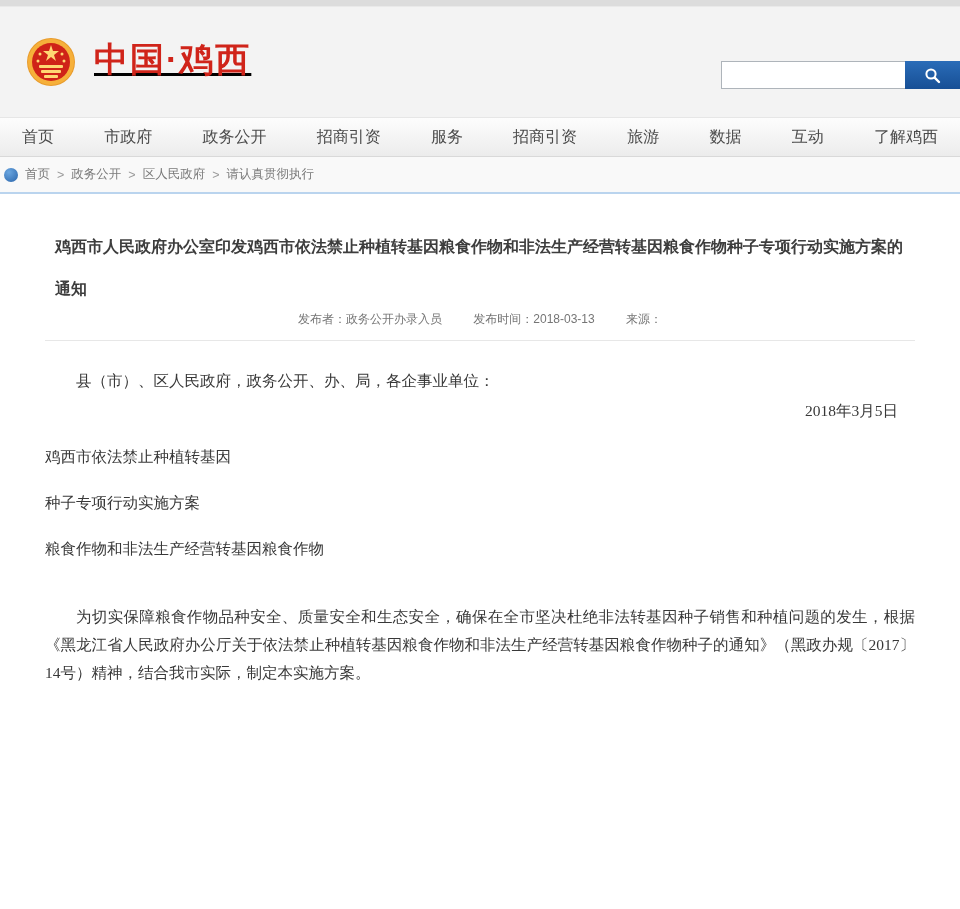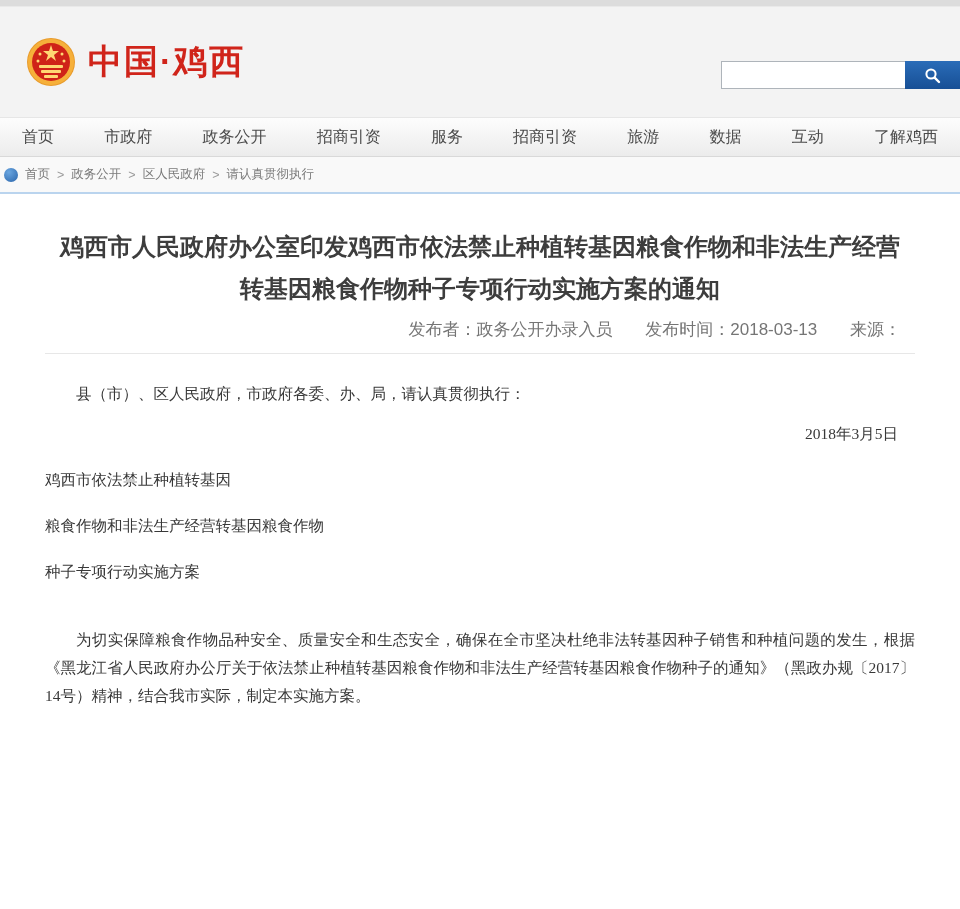--- a/index.html
+++ b/index.html
@@ -5,21 +5,21 @@
   * { margin:0; padding:0; box-sizing:border-box; }
   html,body { width:960px; height:909px; background:#ffffff; overflow:hidden;
               font-family:"Liberation Sans","DejaVu Sans",sans-serif; }
 
   
   .top-strip { height:7px; background:#dcdcdc; border-bottom:1px solid #e9e9e9; }
 
   
   .header { height:110px; background:#f3f3f3; position:relative;
             display:flex; align-items:center; padding:0 26px; }
-  .brand { display:flex; align-items:center; gap:12px; }
+  .brand { display:flex; gap:18px;text-decoration:underline; }
   .emblem { width:50px; height:50px; display:block; }
   .site-title { font-size:34px; font-weight:bold; color:#d0241a; letter-spacing:2px; }
 
   .search-box { position:absolute; right:0; top:54px; display:flex; height:28px; }
   .search-input { width:184px; height:28px; border:1px solid #aeb4ba; border-right:none;
                   background:#ffffff; outline:none; padding:0 6px; font-size:13px; }
   .search-btn { width:55px; height:28px; border:none; cursor:pointer;
                 background:linear-gradient(#2a6cb8,#174f95);
                 display:flex; align-items:center; justify-content:center; }
 
@@ -35,34 +35,34 @@
                 display:flex; align-items:center; padding:0 8px; gap:7px;
                 font-size:12.5px; color:#7a7a7a; }
   .crumb-icon { width:14px; height:14px; border-radius:50%;
                 background:radial-gradient(circle at 35% 30%, #6aa6e0, #2a65ab);
                 margin-left:-4px; flex:0 0 auto; }
   .crumb { cursor:pointer; }
   .crumb-sep { color:#9a9a9a; }
 
   
   .main { padding:0 45px; }
-  .article-title { margin:32px 10px 0; text-align:center; font-size:24px;
+  .article-title { margin:32px 10px 0; font-size:16px;
                    font-weight:bold; color:#3d3d3d; line-height:42px;
                    font-family:"Liberation Sans","DejaVu Sans",sans-serif; }
-  .meta { margin-top:8px; text-align:right; font-size:17px; color:#757575; }
+  .meta { margin-top:1px; text-align:center; font-size:12px; color:#757575; }
   .meta span { margin:0 14px; }
   .divider { margin:12px 0 0; border:none; border-top:1px solid #e7e7e7; }
 
   .doc { font-family:"Liberation Serif","DejaVu Serif",serif;
          font-size:15.5px; color:#383838; line-height:28px; }
   .doc p { text-align:justify; }
   .p-salutation { margin-top:26px; text-indent:2em; }
   .p-body { margin-top:16px; text-indent:2em; }
   .p-signature { margin-top:100px; text-align:right !important; padding-right:15px; }
-  .p-date { margin-top:12px; text-align:right !important; padding-right:17px; }
+  .p-date { margin-top:2px; text-align:right !important; padding-right:17px; }
   .p-center { text-align:right; }
   .p-center.first { margin-top:18px; }
   .p-center + .p-center { margin-top:18px; }
   .p-last { margin-top:40px; text-indent:2em; }
 </style>
 </head>
 <body>
 
 <div class="top-strip"></div>
 
@@ -124,20 +124,20 @@
 
   <div class="meta">
     <span>发布者：政务公开办录入员</span>
     <span>发布时间：2018-03-13</span>
     <span>来源：</span>
   </div>
 
   <hr class="divider">
 
   <div class="doc">
-    <p class="p-salutation">县（市）、区人民政府，市政府各委、办、局，请认真贯彻执行：</p>
+    <p class="p-salutation">县（市）、区人民政府，政务公开、办、局，各企事业单位：</p>
     <p class="p-date">2018年3月5日</p>
     <p class="p-center first">鸡西市依法禁止种植转基因</p>
+    <p class="p-center">种子专项行动实施方案</p>
     <p class="p-center">粮食作物和非法生产经营转基因粮食作物</p>
-    <p class="p-center">种子专项行动实施方案</p>
     <p class="p-last">为切实保障粮食作物品种安全、质量安全和生态安全，确保在全市坚决杜绝非法转基因种子销售和种植问题的发生，根据《黑龙江省人民政府办公厅关于依法禁止种植转基因粮食作物和非法生产经营转基因粮食作物种子的通知》（黑政办规〔2017〕14号）精神，结合我市实际，制定本实施方案。</p>
   </div>
 </div>
 
 </body></html>

